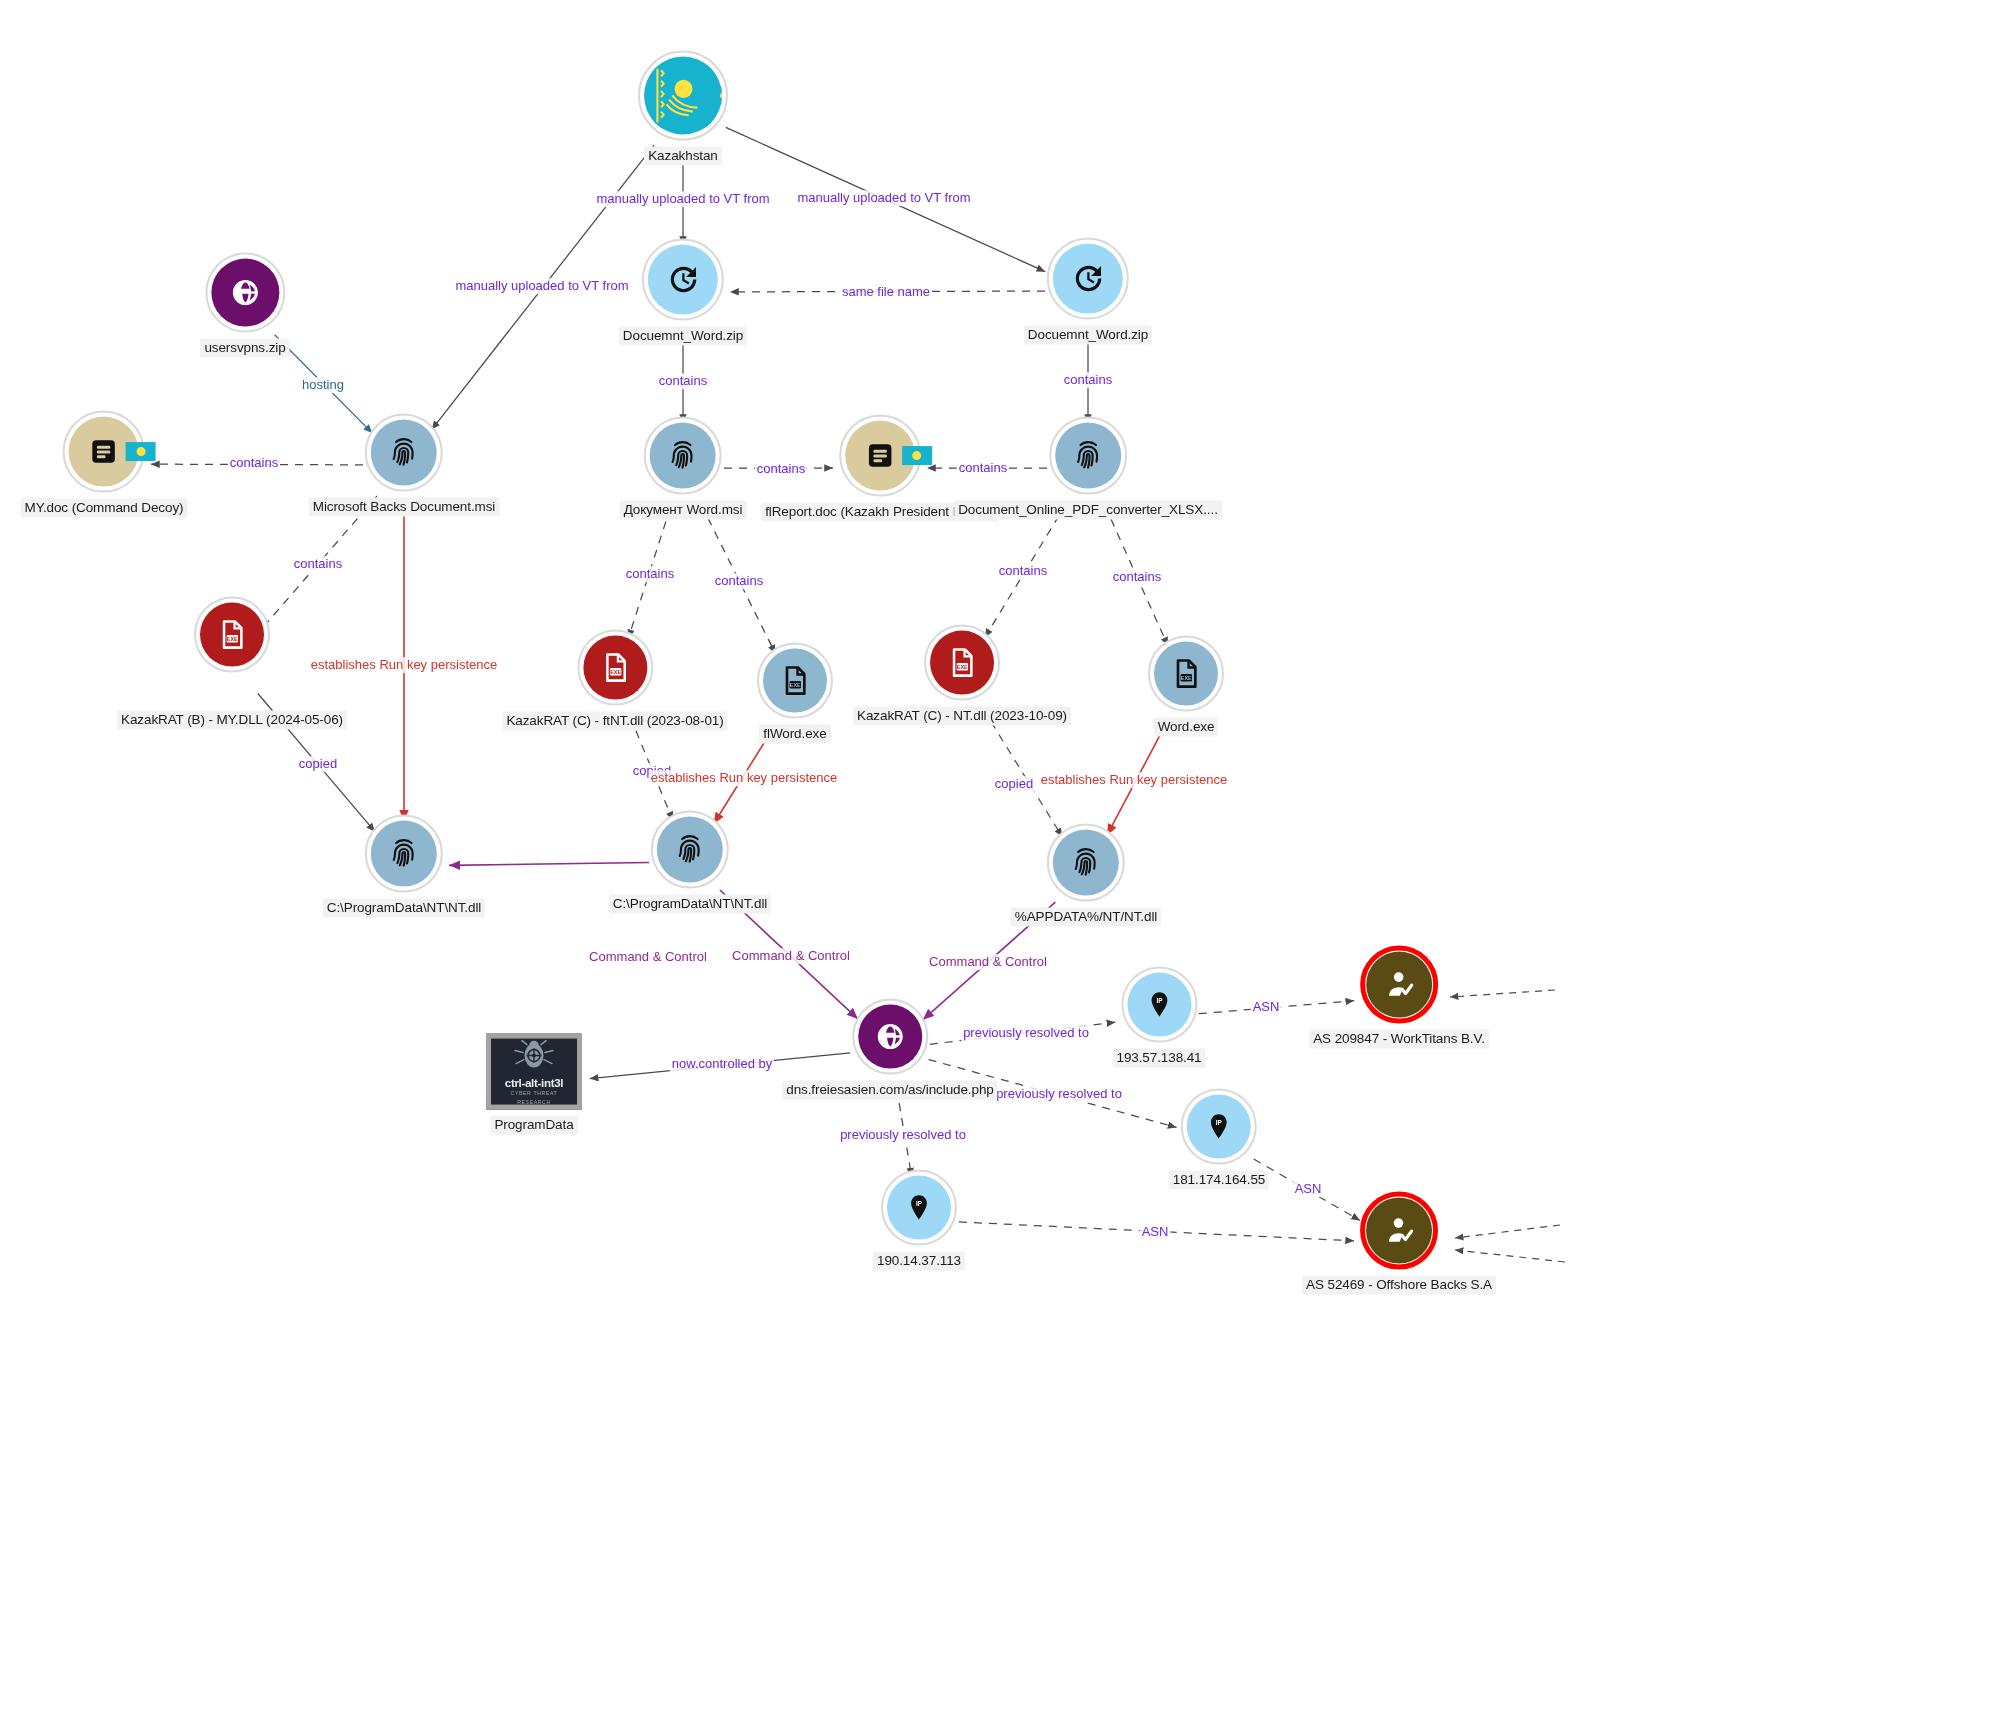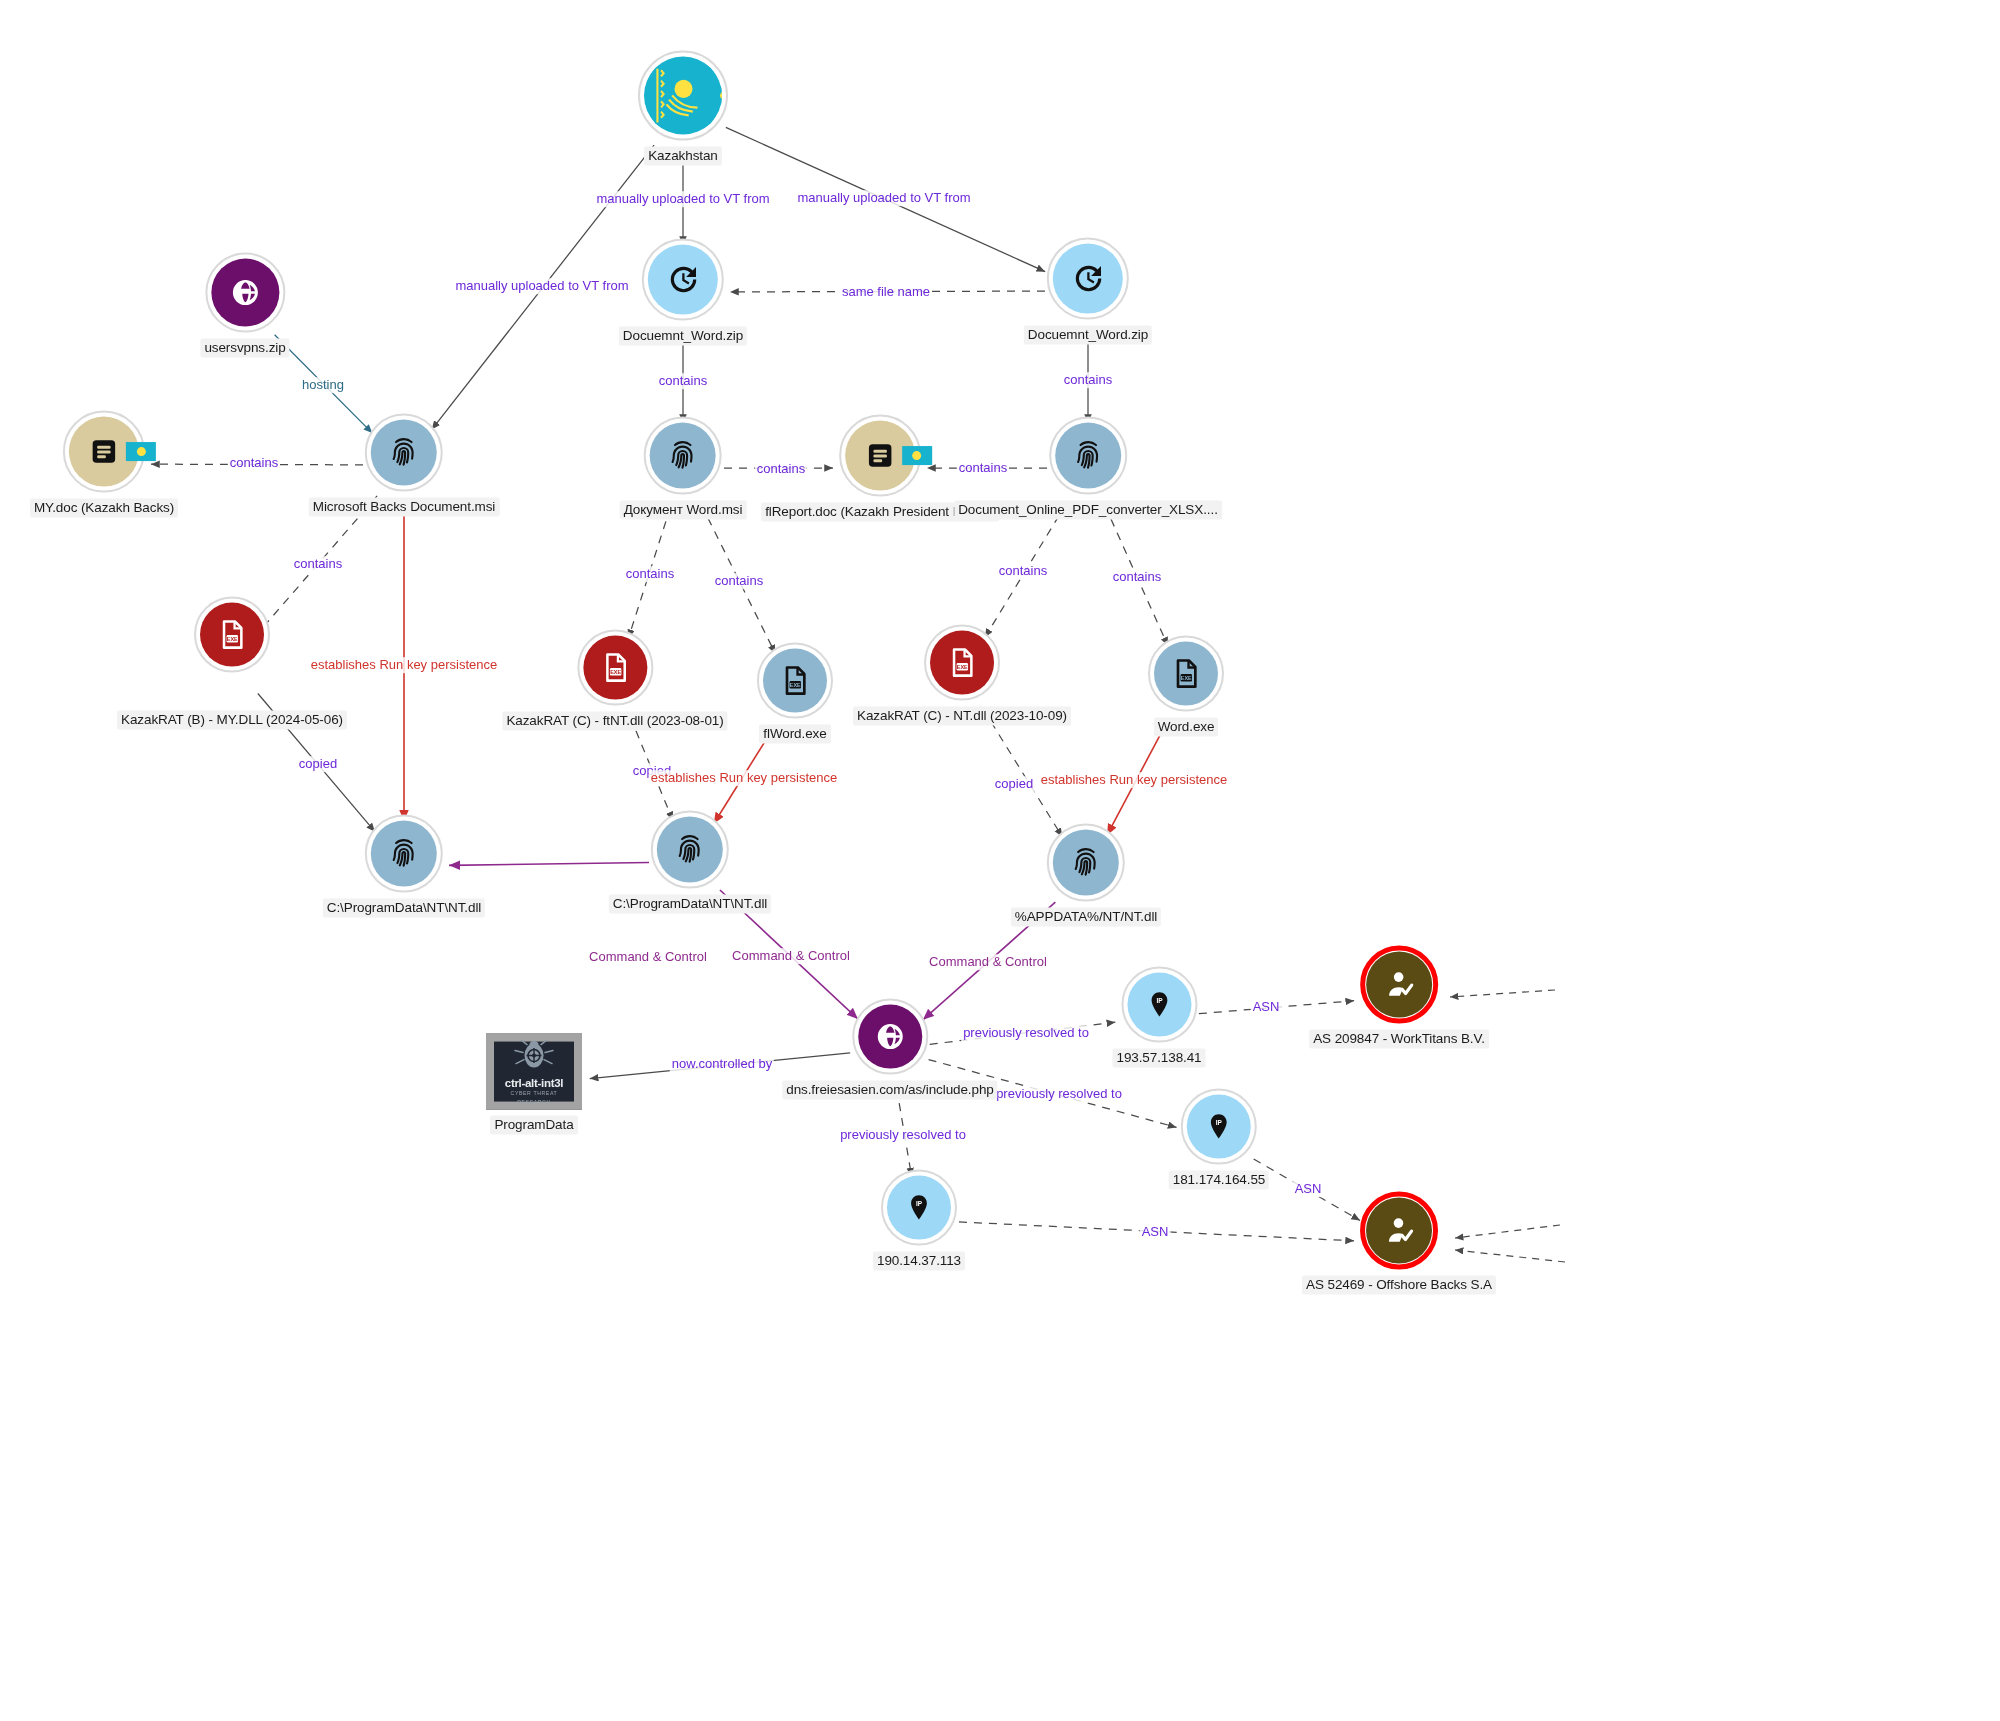--- a/index.html
+++ b/index.html
@@ -94,21 +94,21 @@
   }
   .edge-label.red   { color: #d0342c; }
   .edge-label.purple{ color: #8e2a8e; }
   .edge-label.teal  { color: #2d6b86; }
 
   
   .logo-card {
     width: 96px;
     height: 76px;
     background: #202733;
-    border: 8px solid #a3a3a3;
+    border: 5px solid #a3a3a3;
     box-sizing: border-box;
     display: flex;
     flex-direction: column;
     align-items: center;
     justify-content: center;
     gap: 1px;
   }
   .logo-title {
     font-size: 11.5px;
     font-weight: bold;
@@ -280,21 +280,21 @@
                 <rect x="6.6" y="7.4" width="10.8" height="2.3" rx="1" fill="#d9cb9e"></rect>
                 <rect x="6.6" y="11.2" width="10.8" height="2.3" rx="1" fill="#d9cb9e"></rect>
                 <rect x="6.6" y="15" width="7" height="2.3" rx="1" fill="#d9cb9e"></rect>
               </svg>
             </span>
             <span class="flagbadge">
               <span class="sun"></span>
             </span>
           </div>
         </div>
-        <div class="node-label">MY.doc (Kazakh Backs)</div>
+        <div class="node-label">MY.doc (Command Decoy)</div>
       </div>
       <div class="node" style="left: 404px; top: 465px;">
         <div class="ring" style="width: 78px; height: 78px;">
           <div class="disc" style="width: 66px; height: 66px; background: rgb(143, 182, 207);">
             <span style="display: flex;">
               <svg width="34" height="34" viewBox="0 0 24 24" fill="#111111">
                 <path d="M12 1.8c-2.2 0-4.3.8-5.9 2.2a.75.75 0 00.98 1.14A7.43 7.43 0 0112 3.3c1.9 0 3.6.7 5 1.84a.75.75 0 10.95-1.16A8.93 8.93 0 0012 1.8zm0 3.1c-3.9 0-7 3.1-7 7 0 1.5-.2 3-.8 4.3a.75.75 0 101.36.64A12 12 0 006.5 11.9c0-3.05 2.45-5.5 5.5-5.5s5.5 2.45 5.5 5.5c0 1.5-.1 2.9-.35 4.2a.75.75 0 101.47.29c.27-1.4.38-2.92.38-4.49 0-3.9-3.1-7-7-7zm0 3.1a3.9 3.9 0 00-3.9 3.9c0 2.4-.45 4.6-1.3 6.5a.75.75 0 101.37.62c.95-2.1 1.43-4.5 1.43-7.12a2.4 2.4 0 114.8 0c0 2.6-.3 4.9-.85 6.9a.75.75 0 101.45.4c.6-2.15.9-4.6.9-7.3a3.9 3.9 0 00-3.9-3.9zm0 2.2c-.95 0-1.7.76-1.7 1.7 0 3-.6 5.7-1.8 8.1a.75.75 0 101.35.66c1.3-2.6 1.95-5.55 1.95-8.76a.2.2 0 11.4 0c0 3.3-.35 6.1-1.05 8.4a.75.75 0 101.44.43c.74-2.45 1.11-5.4 1.11-8.83 0-.94-.76-1.7-1.7-1.7z"></path>
               </svg>
             </span>
           </div>

